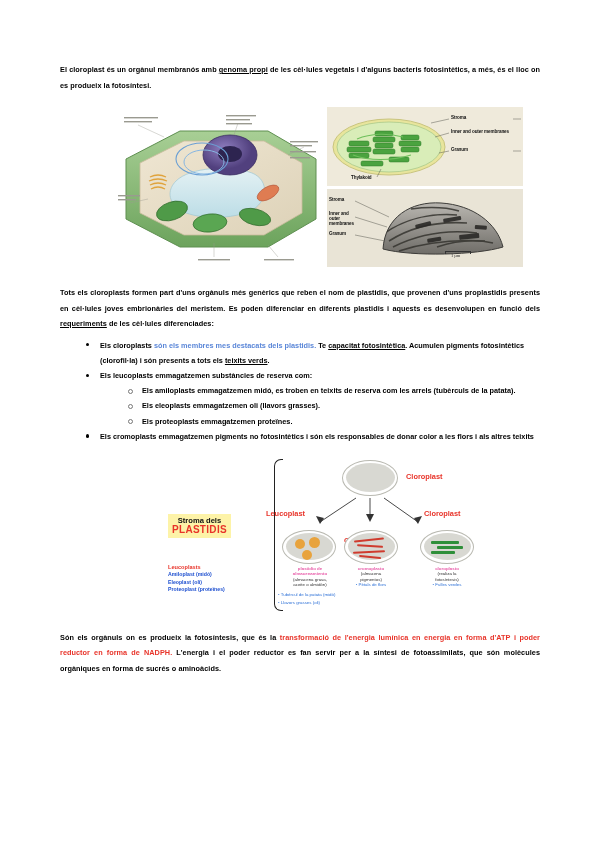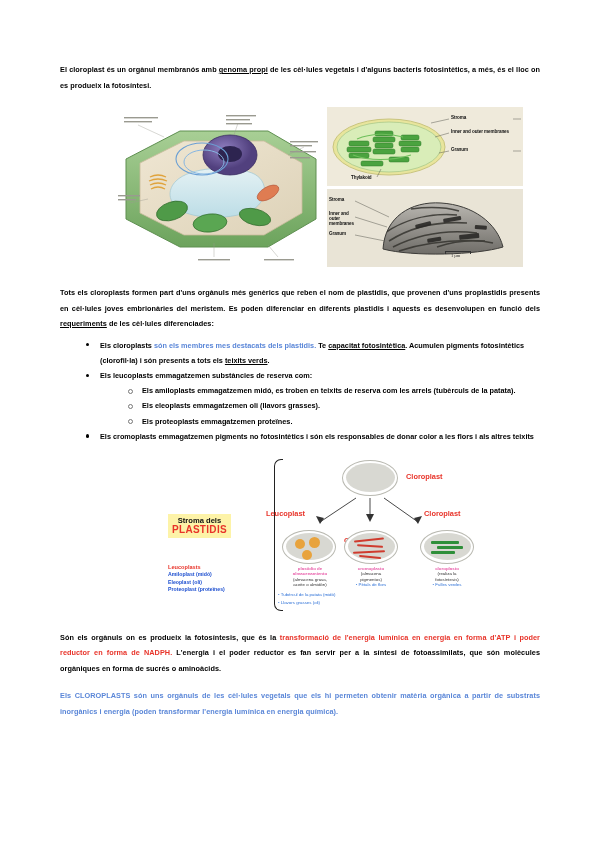--- a/index.html
+++ b/index.html
@@ -455,15 +455,14 @@
     <div class="leuco-legend">
       <div class="hdr">Leucoplasts</div>
       <div>Amiloplast (midó)</div>
       <div>Eleoplast (oli)</div>
       <div>Proteoplast (proteïnes)</div>
     </div>
   </div>
 
   <p class="para"><span>Són els orgànuls on es produeix la fotosíntesis, que és la </span><span class="red">transformació de l'energia lumínica en energia en forma d'ATP i poder reductor en forma de NADPH.</span><span> L'energia i el poder reductor es fan servir per a la síntesi de fotoassimilats, que són molècules orgàniques en forma de sucrés o aminoàcids.</span></p>
 
-  <p class="para blue" style="margin-top:12px;">Els CLOROPLASTS són uns orgànuls de les cèl·lules vegetals que els hi permeten obtenir matèria orgànica a partir de substrats inorgànics i energia (poden transformar l'energia lumínica en energia química).</p>
 
 </div>
 
 </body></html>

